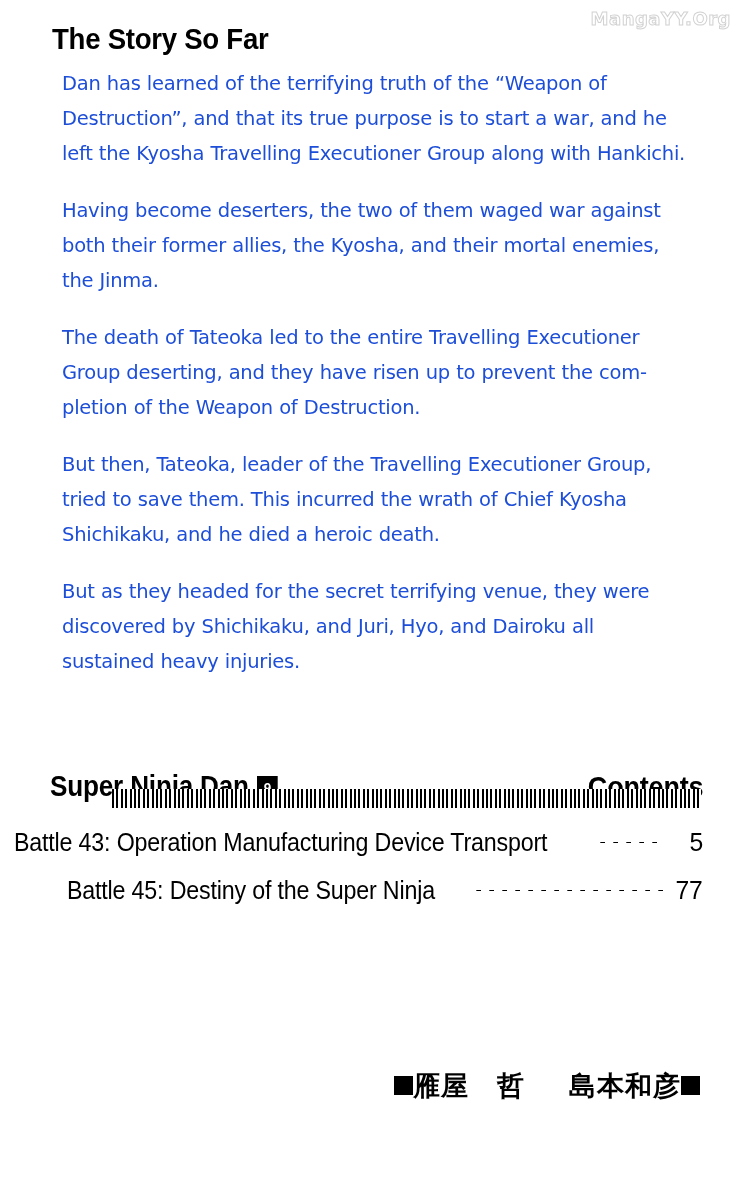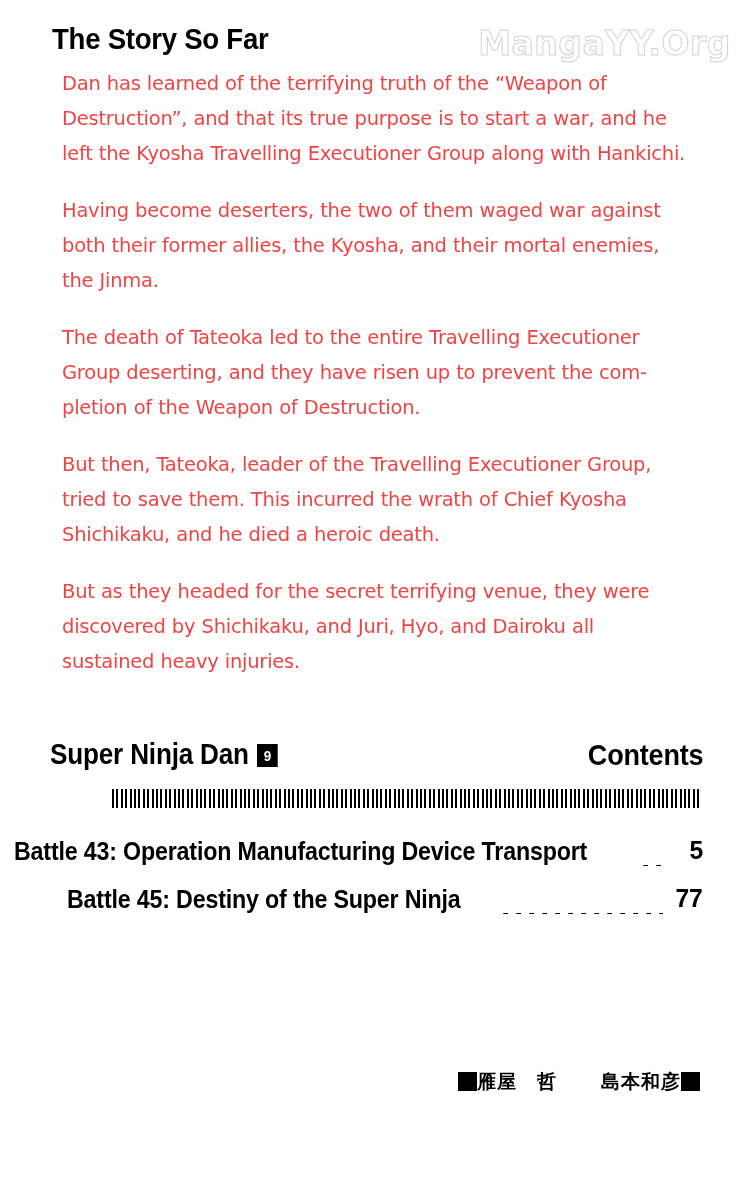--- a/index.html
+++ b/index.html
@@ -19,24 +19,24 @@
 
   .page {
     position: absolute;
     inset: 0;
     background: #ffffff;
   }
 
   
   .watermark {
     position: absolute;
-    top: 24px;
+    top: 8px;
     right: 14px;
     font-family: "DejaVu Sans", sans-serif;
-    font-size: 33px;
+    font-size: 18px;
     font-weight: 700;
     letter-spacing: 0.5px;
     color: transparent;
     -webkit-text-stroke: 1px #d2d2d2;
     text-shadow: 0 0 0 rgba(0,0,0,0);
     user-select: none;
     white-space: nowrap;
   }
 
   
@@ -59,31 +59,31 @@
     top: 66px;
     width: 630px;
   }
 
   .story-para {
     font-family: "DejaVu Sans", sans-serif;
     font-size: 19.5px;
     line-height: 35px;
     letter-spacing: -0.25px;
     margin: 0 0 22px 0;
-    color: #ef4444;
+    color: #1d4ed8;
     word-spacing: 0.3px;
   }
   .story-para:last-child { margin-bottom: 0; }
 
   
   .toc-masthead {
     position: absolute;
     left: 50px;
     right: 42px;
-    top: 738px;
+    top: 770px;
     height: 36px;
   }
   .series-title {
     position: absolute;
     left: 0;
     top: 0;
     font-family: "Liberation Sans Narrow", "Liberation Sans", sans-serif;
     font-size: 29px;
     font-weight: 700;
     letter-spacing: -0.2px;
@@ -138,25 +138,25 @@
 
   
   .toc-list {
     position: absolute;
     left: 14px;
     right: 42px;
     top: 818px;
   }
   .toc-row {
     display: flex;
-    align-items: flex-end;
+    align-items: center;
     width: 100%;
     height: 48px;
     font-family: "Liberation Sans Narrow", "Liberation Sans", sans-serif;
-    font-weight: 700;
+    font-weight: 400;
     font-size: 25px;
     letter-spacing: -0.2px;
     white-space: nowrap;
     gap: 6px;
   }
   .toc-title {
     transform: scaleX(0.93);
     transform-origin: left center;
     flex: 0 0 auto;
   }
@@ -193,21 +193,21 @@
   .toc-row.ind-2 .toc-title { margin-left: 53px; }
   .toc-row.ind-3 .toc-title { margin-left: 133px; }
   .toc-row.ind-4 .toc-title { margin-left: 119px; }
 
   
   .credits {
     position: absolute;
     right: 45px;
     top: 1072px;
     font-family: "DejaVu Sans", sans-serif;
-    font-size: 19px;
+    font-size: 27px;
     font-weight: 700;
     letter-spacing: 1px;
     white-space: nowrap;
     display: flex;
     align-items: center;
     text-align: right;
   }
   .credit-square {
     display: inline-block;
     width: 19px;

